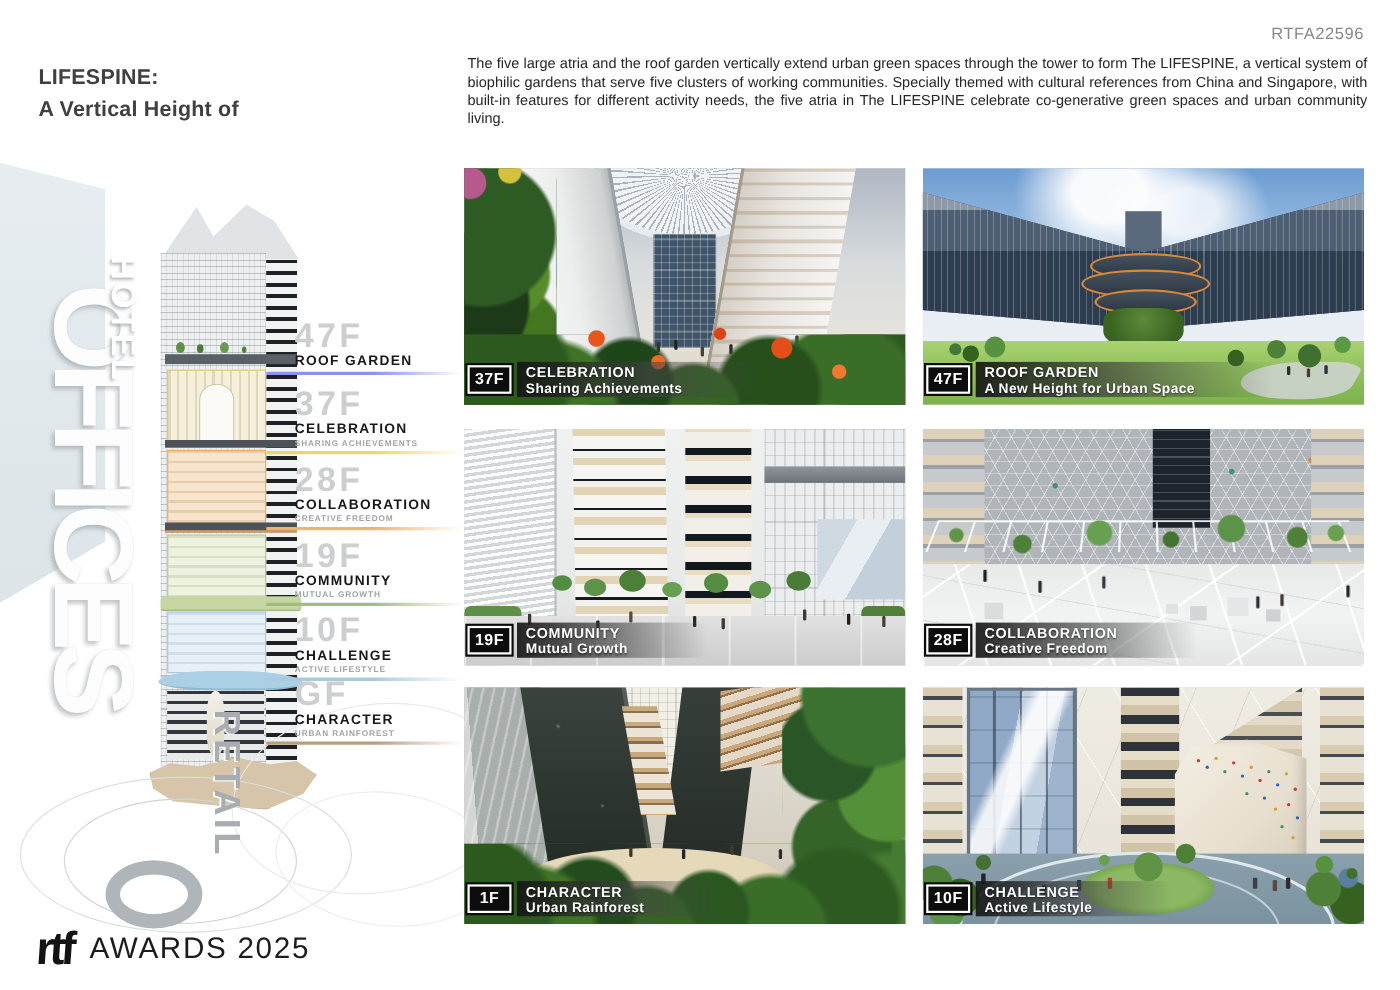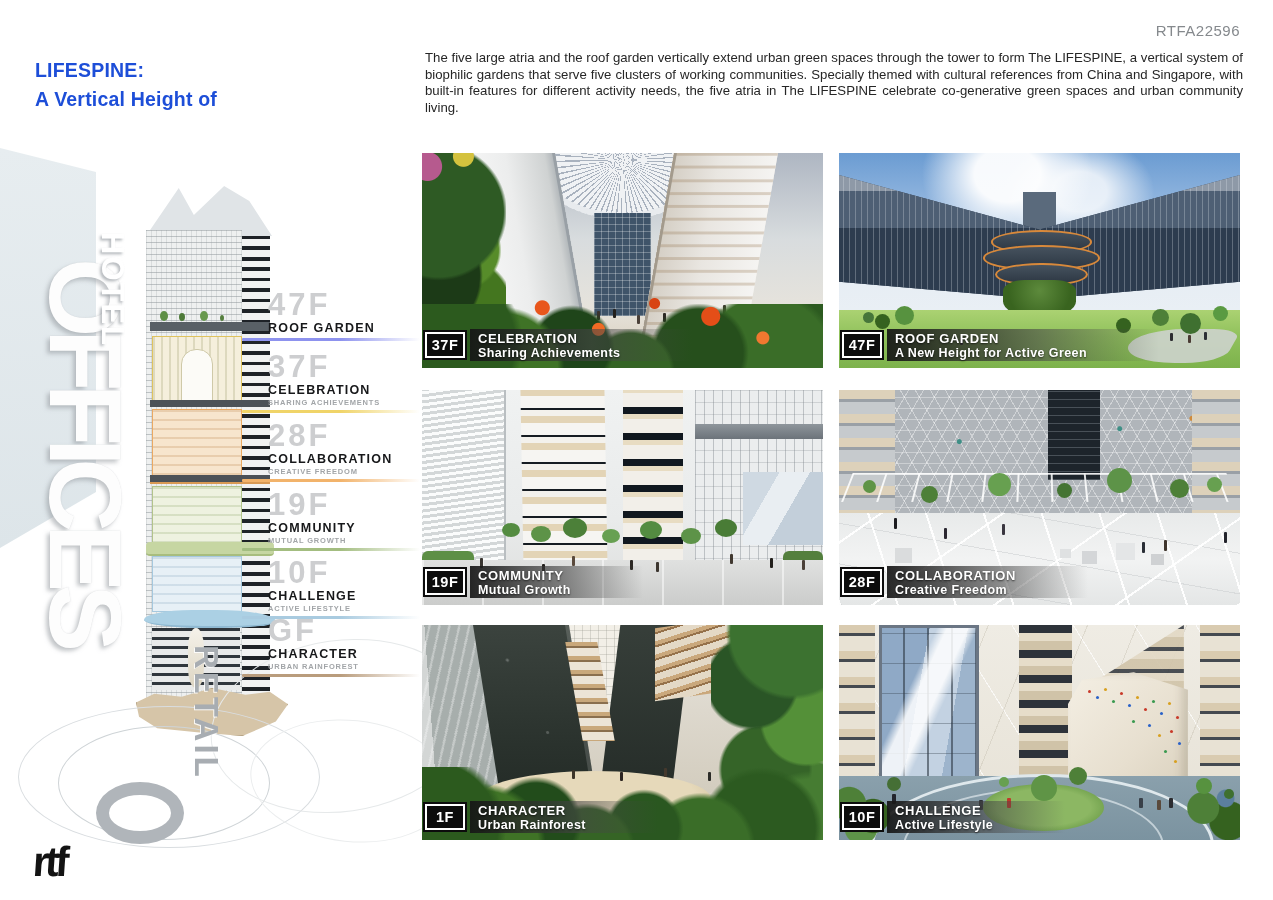--- a/index.html
+++ b/index.html
@@ -2,21 +2,21 @@
 <html><head>
 <meta charset="utf-8">
 <style>
   html,body{margin:0;padding:0;}
   body{width:1273px;height:900px;position:relative;background:#ffffff;overflow:hidden;
        font-family:"Liberation Sans",sans-serif;color:#1a1a1a;}
   .abs{position:absolute;}
 
   
   .page-id{position:absolute;top:22px;right:33px;font-size:15px;color:#85898d;letter-spacing:.5px;}
-  .title{position:absolute;left:35px;top:56px;font-size:19.5px;font-weight:800;line-height:29px;letter-spacing:.2px;color:#1d4ed8;}
+  .title{position:absolute;left:35px;top:56px;font-size:19.5px;font-weight:800;line-height:29px;letter-spacing:.2px;color:#404040;}
   .desc{position:absolute;left:425px;top:50px;width:818px;font-size:13.2px;line-height:16.6px;
         color:#262626;text-align:justify;}
 
   
   .diagram{position:absolute;inset:0;}
   .bdrop{position:absolute;left:0;top:148px;width:96px;height:400px;
          background:linear-gradient(180deg,#e7edf0,#dde5e9);
          clip-path:polygon(0 0,100% 6%,100% 86%,0 100%);}
   .spire{position:absolute;left:146px;top:186px;width:126px;height:50px;background:#e0e4e7;
          clip-path:polygon(0 100%,26% 4%,38% 58%,62% 0,82% 30%,100% 100%);}
@@ -427,21 +427,21 @@
   <div class="layer p2-pav p2-pav3"></div>
   <div class="layer p2-gwall"></div>
   <div class="layer p2-lawn"></div>
   <div class="layer p2-path"></div>
   <div class="layer p2-trees"></div>
   <div class="layer p2-ppl"></div>
   <div class="badge">
     <div class="chip">47F</div>
     <div class="btxt">
       <span class="bt1">ROOF GARDEN</span>
-      <span class="bt2">A New Height for Active Green</span>
+      <span class="bt2">A New Height for Urban Space</span>
     </div>
   </div>
 </div>
 
 <div class="panel" id="p3">
   <div class="layer p3-bg"></div>
   <div class="layer p3-tL"></div>
   <div class="layer p3-tM1"></div>
   <div class="layer p3-tM2"></div>
   <div class="layer p3-tR"></div>
@@ -522,13 +522,14 @@
     <div class="chip">10F</div>
     <div class="btxt">
       <span class="bt1">CHALLENGE</span>
       <span class="bt2">Active Lifestyle</span>
     </div>
   </div>
 </div>
 
 <div class="footer">
   <span class="rtf">rtf</span>
+  <span class="awards">AWARDS 2025</span>
 </div>
 
 </body></html>

